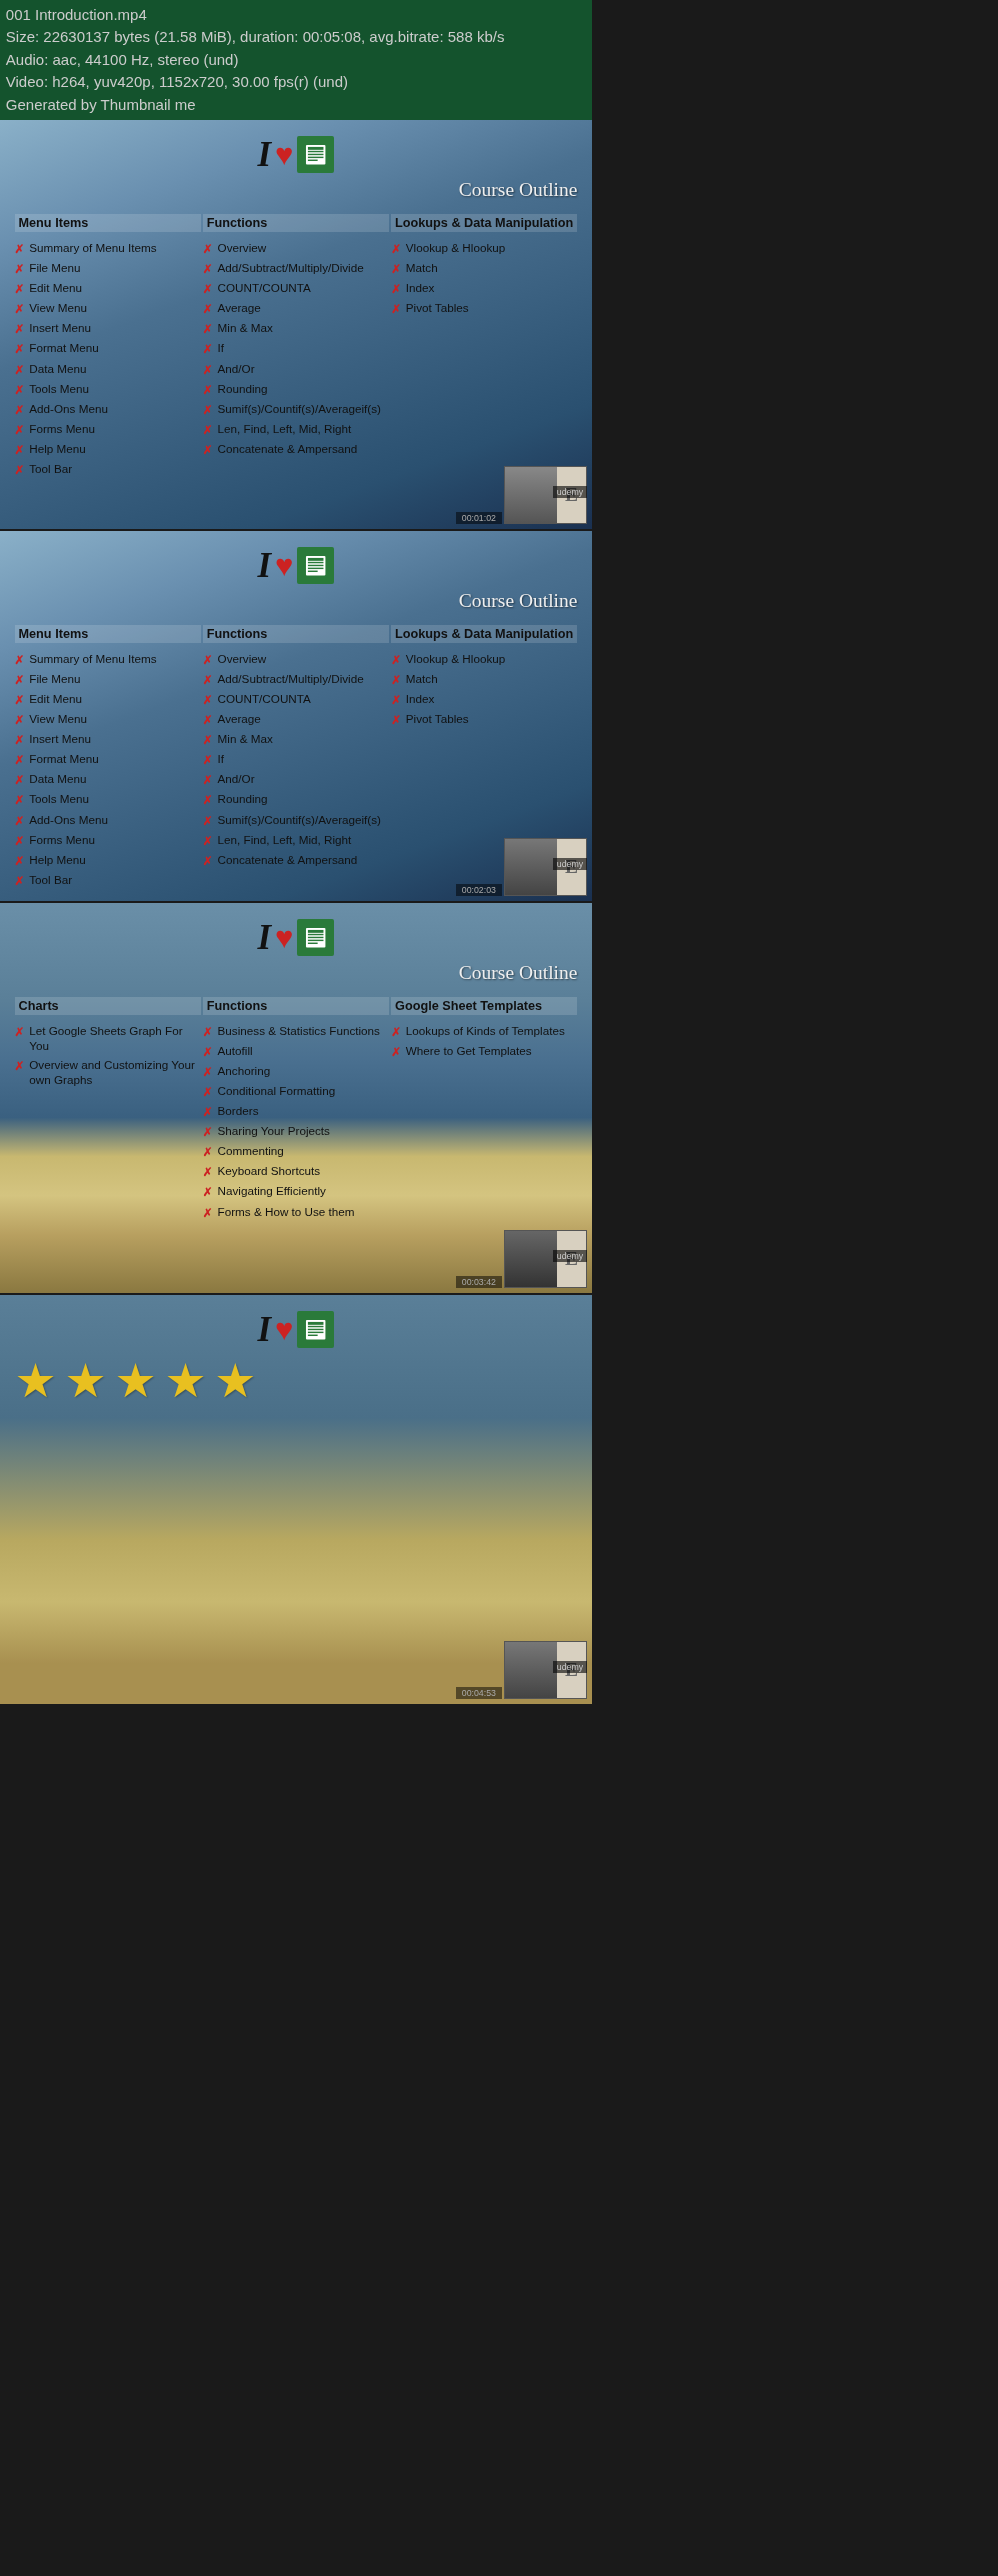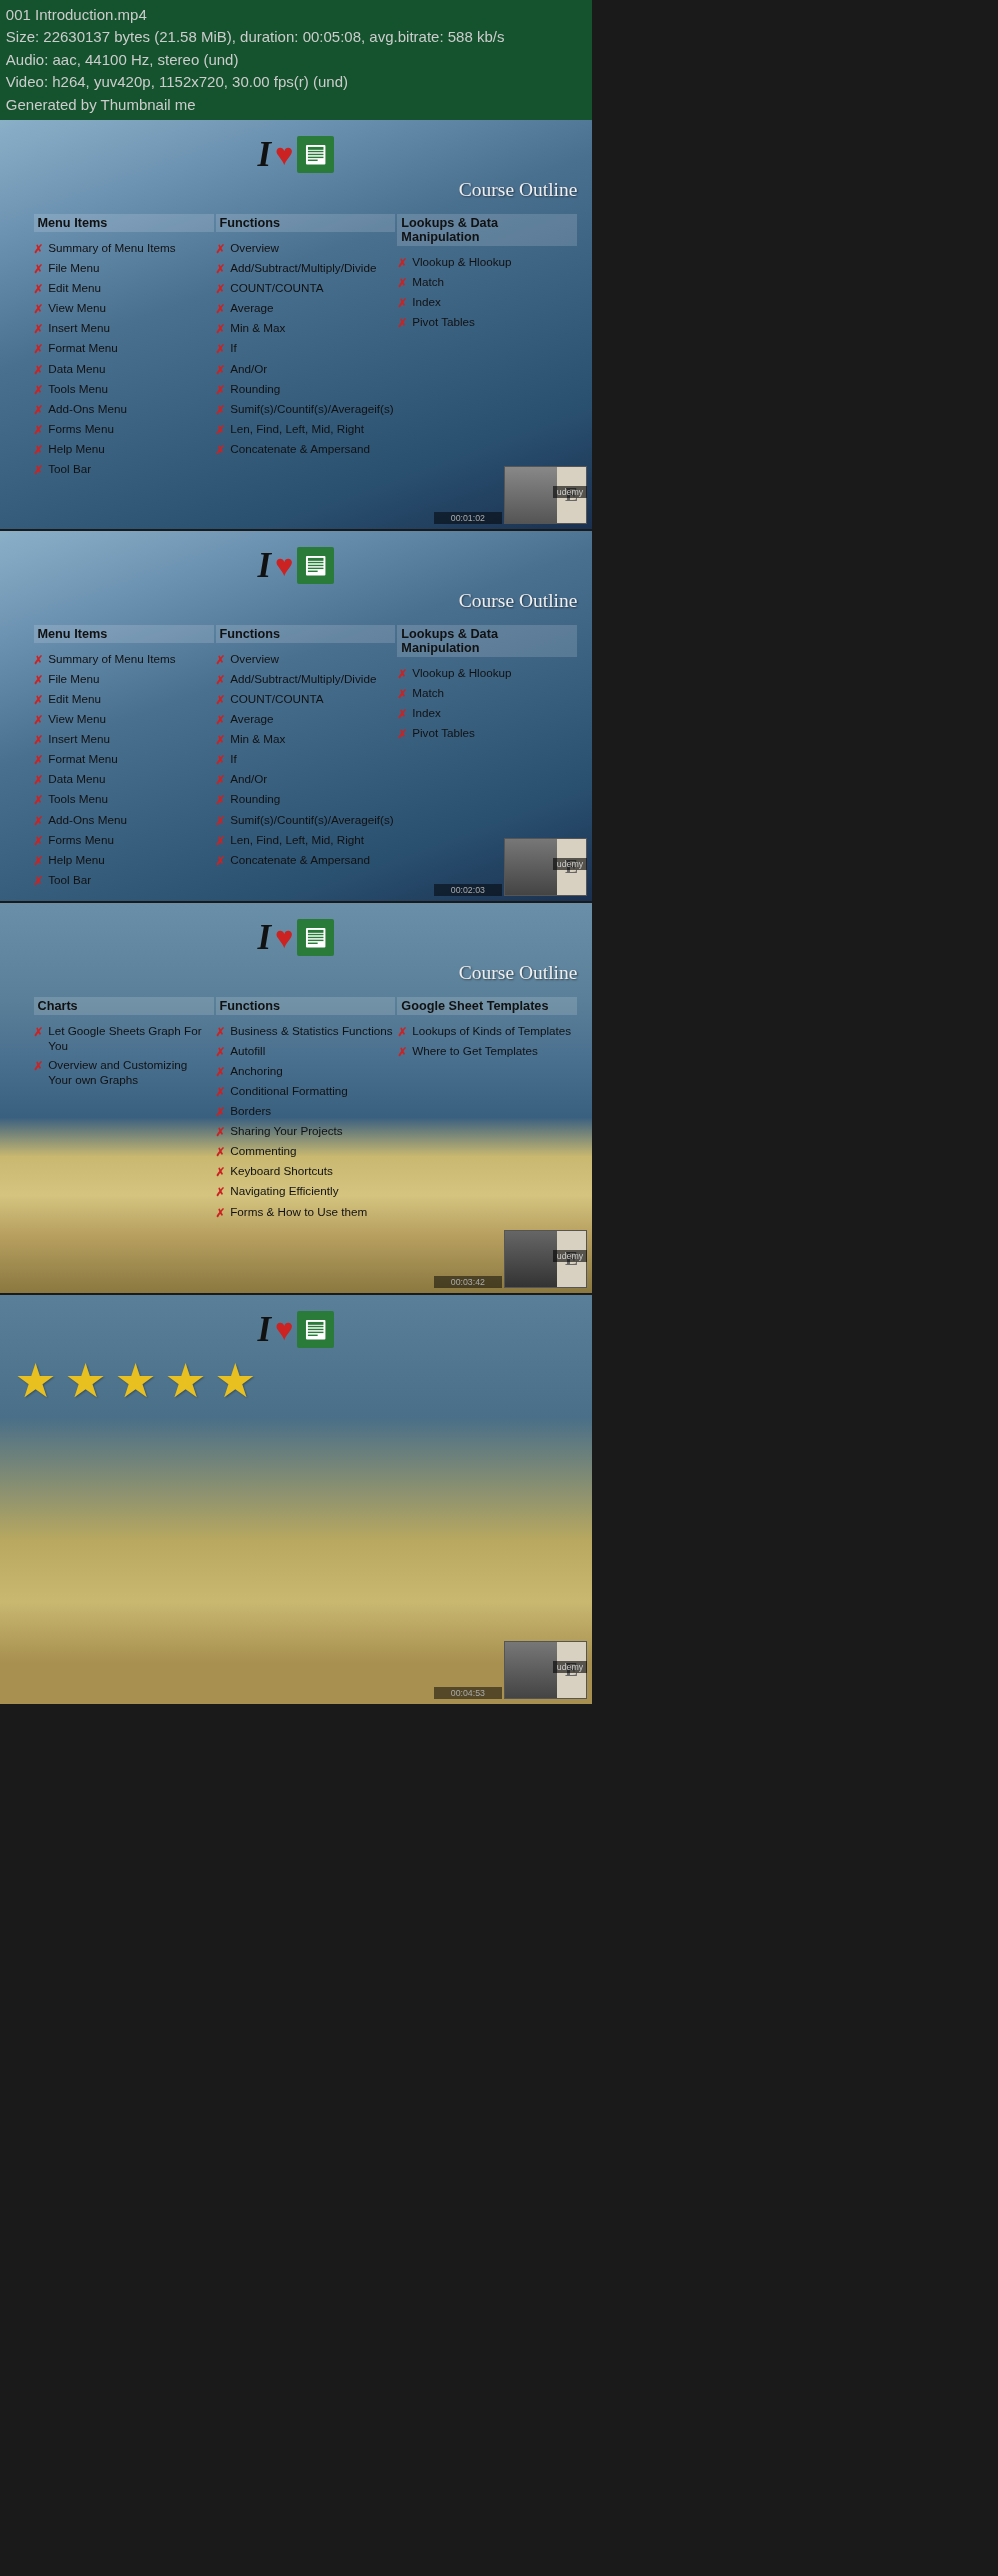--- a/index.html
+++ b/index.html
@@ -90,21 +90,20 @@
       color: #eee;
       margin-bottom: 13.6px;
       text-shadow: 1px 1px 1.9px rgba(0,0,0,0.5);
     }
 
     
     .columns {
       display: flex;
       gap: 2px;
       align-items: flex-start;
-      margin-left: 19px;
     }
     .col {
       flex: 1;
       min-width: 0;
     }
     .col-heading {
       font-weight: bold;
       font-size: 12.7px;
       color: #111;
       margin-bottom: 7.8px;
@@ -143,21 +142,21 @@
       overflow: hidden;
     }
 
     .timestamp {
       position: absolute;
       bottom: 4.9px;
       right: 90px;
       font-size: 8.8px;
       color: #aaa;
       background: rgba(0,0,0,0.5);
-      padding: 1px 17px;
+      padding: 1px 6px;
     }
 
     .udemy-badge {
       position: absolute;
       bottom: 31px;
       right: 4.9px;
       font-size: 8.8px;
       color: #ccc;
       background: rgba(0,0,0,0.6);
       padding: 1px 3.9px;

